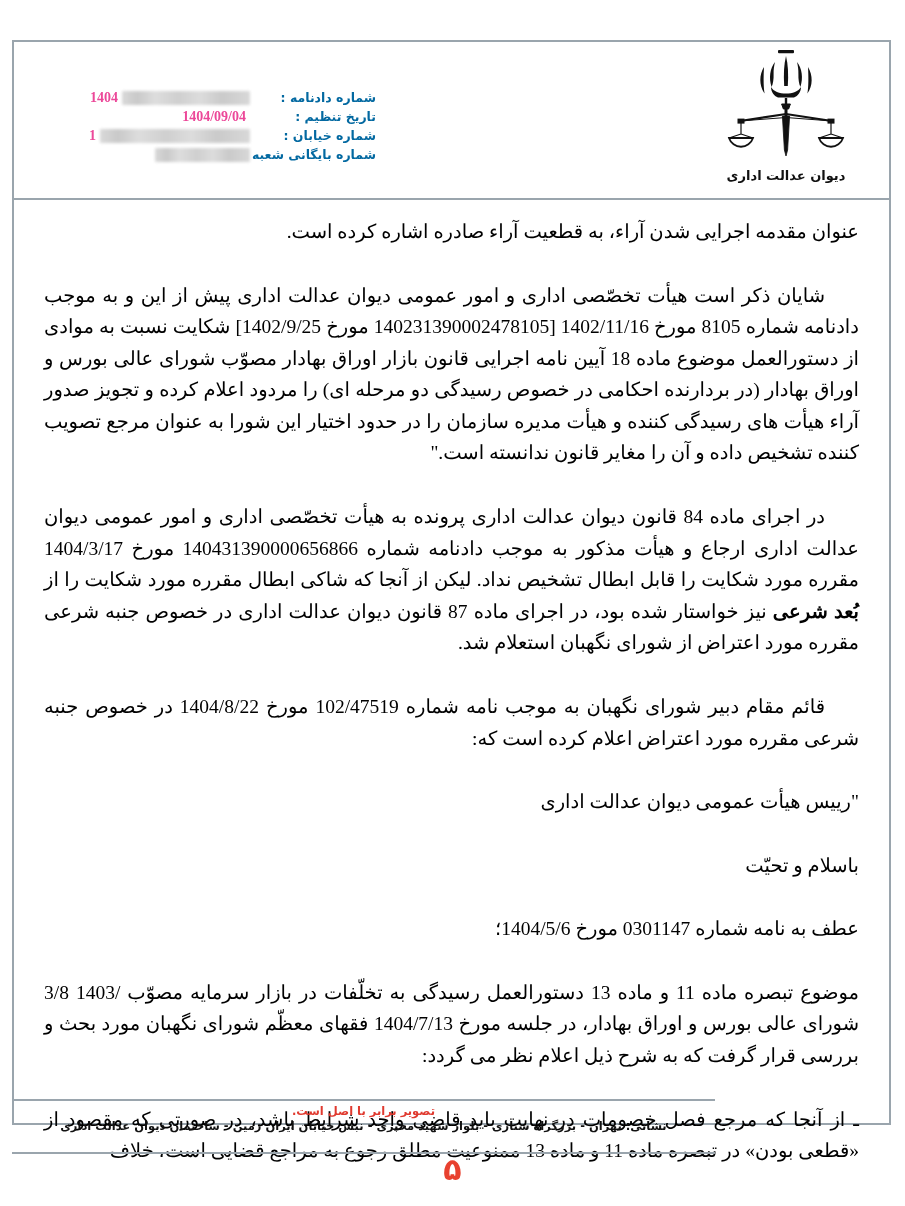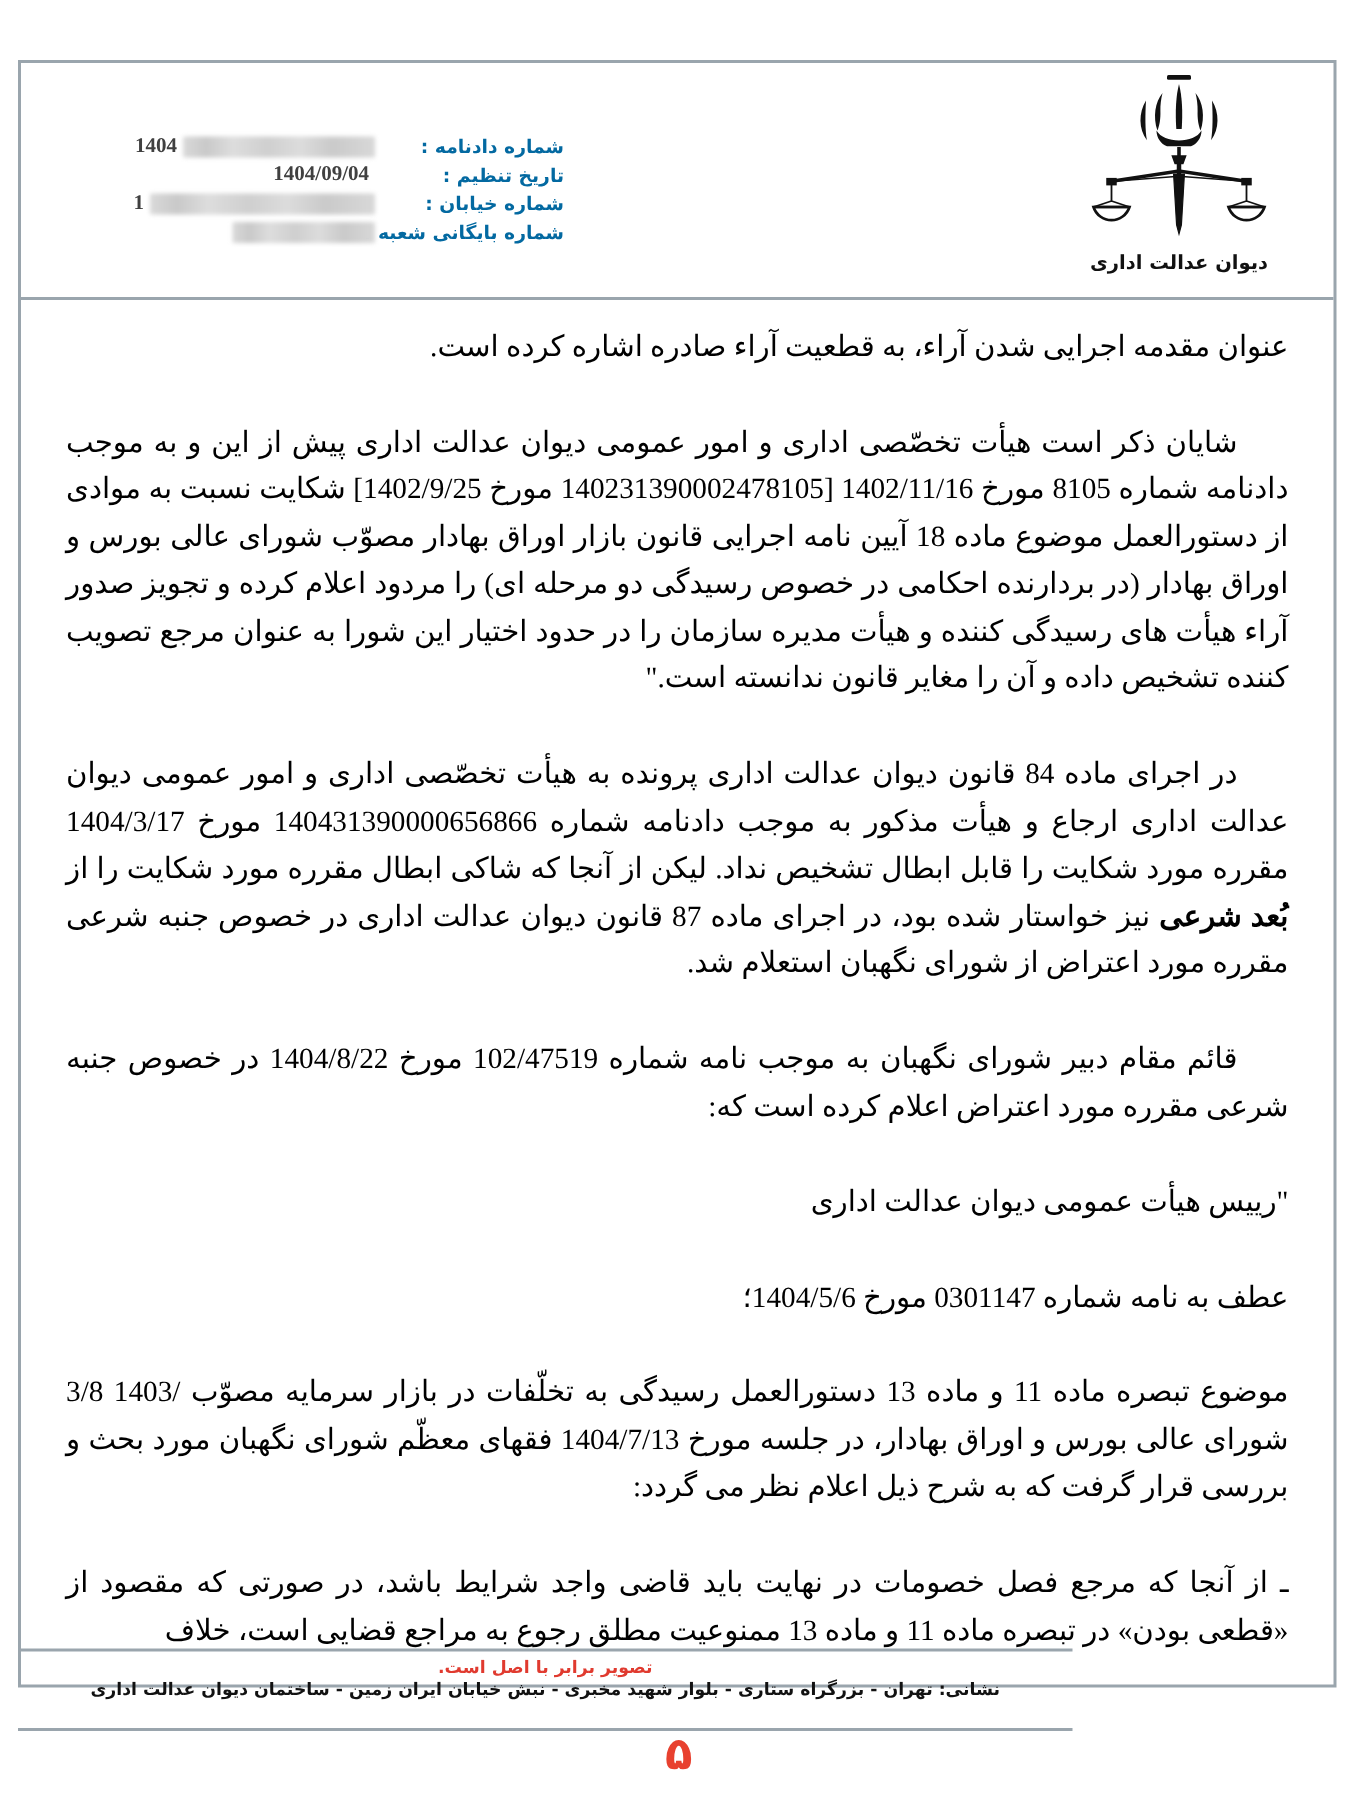--- a/index.html
+++ b/index.html
@@ -115,21 +115,21 @@
     font-weight: bold;
     color: #0369a1;
     text-align: right;
     width: 126px;
     flex: 0 0 126px;
   }
   .meta-value {
     font-family: "Liberation Serif", "DejaVu Serif", serif;
     font-size: 14px;
     font-weight: bold;
-    color: #404040;
+    color: #ec4899;
     direction: ltr;
     margin-right: 4px;
     text-align: right;
   }
   .redact {
     display: inline-block;
     height: 14px;
     background: linear-gradient(90deg,
       #d9d9d9 0%, #c9c9c9 12%, #dddddd 26%, #cfcfcf 44%,
       #dcdcdc 61%, #cacaca 78%, #d8d8d8 100%);
@@ -283,20 +283,21 @@
       <p class="para gap-lg">عنوان مقدمه اجرایی شدن آراء، به قطعیت آراء صادره اشاره کرده است.</p>
 
       <p class="para indent gap-lg">شایان ذکر است هیأت تخصّصی اداری و امور عمومی دیوان عدالت اداری پیش از این و به موجب دادنامه شماره 8105 مورخ 1402/11/16 [14023139000‌2478105 مورخ 1402/9/25] شکایت نسبت به موادی از دستورالعمل موضوع ماده 18 آیین نامه اجرایی قانون بازار اوراق بهادار مصوّب شورای عالی بورس و اوراق بهادار (در بردارنده احکامی در خصوص رسیدگی دو مرحله ای) را مردود اعلام کرده و تجویز صدور آراء هیأت های رسیدگی کننده و هیأت مدیره سازمان را در حدود اختیار این شورا به عنوان مرجع تصویب کننده تشخیص داده و آن را مغایر قانون  ندانسته است."</p>
 
       <p class="para indent gap-lg">در اجرای ماده 84 قانون دیوان عدالت اداری پرونده به هیأت تخصّصی اداری و امور عمومی دیوان عدالت اداری ارجاع و هیأت مذکور به موجب دادنامه شماره 140431390000656866 مورخ 1404/3/17 مقرره مورد شکایت را قابل ابطال تشخیص نداد. لیکن از آنجا که شاکی ابطال مقرره مورد شکایت را از <span class="bold-inline">بُعد شرعی</span> نیز خواستار شده بود، در اجرای ماده 87 قانون دیوان عدالت اداری در خصوص جنبه شرعی مقرره مورد اعتراض از شورای نگهبان استعلام شد.</p>
 
       <p class="para indent gap-lg">قائم مقام دبیر شورای نگهبان به موجب نامه شماره 102/47519 مورخ 1404/8/22 در خصوص جنبه شرعی مقرره مورد اعتراض اعلام کرده است که:</p>
 
       <p class="para gap-lg">"ریيس هیأت عمومی دیوان عدالت اداری</p>
 
+      <p class="para gap-lg">باسلام و تحيّت</p>
 
       <p class="para gap-lg">عطف به نامه شماره 0301147 مورخ 1404/5/6؛</p>
 
       <p class="para gap-lg">موضوع تبصره ماده 11 و ماده 13 دستورالعمل رسیدگی به تخلّفات در بازار سرمایه مصوّب /1403 3/8 شورای عالی بورس و اوراق بهادار، در جلسه مورخ 1404/7/13 فقهای معظّم شورای نگهبان مورد بحث و بررسی قرار گرفت که به شرح ذیل اعلام نظر می گردد:</p>
 
       <p class="para">ـ از آنجا که مرجع فصل خصومات در نهایت باید قاضی واجد شرایط باشد، در صورتی که مقصود از «قطعی بودن» در تبصره ماده 11 و ماده 13 ممنوعیت مطلق رجوع به مراجع قضایی است، خلاف</p>
 
     </div>
   </div>
 

